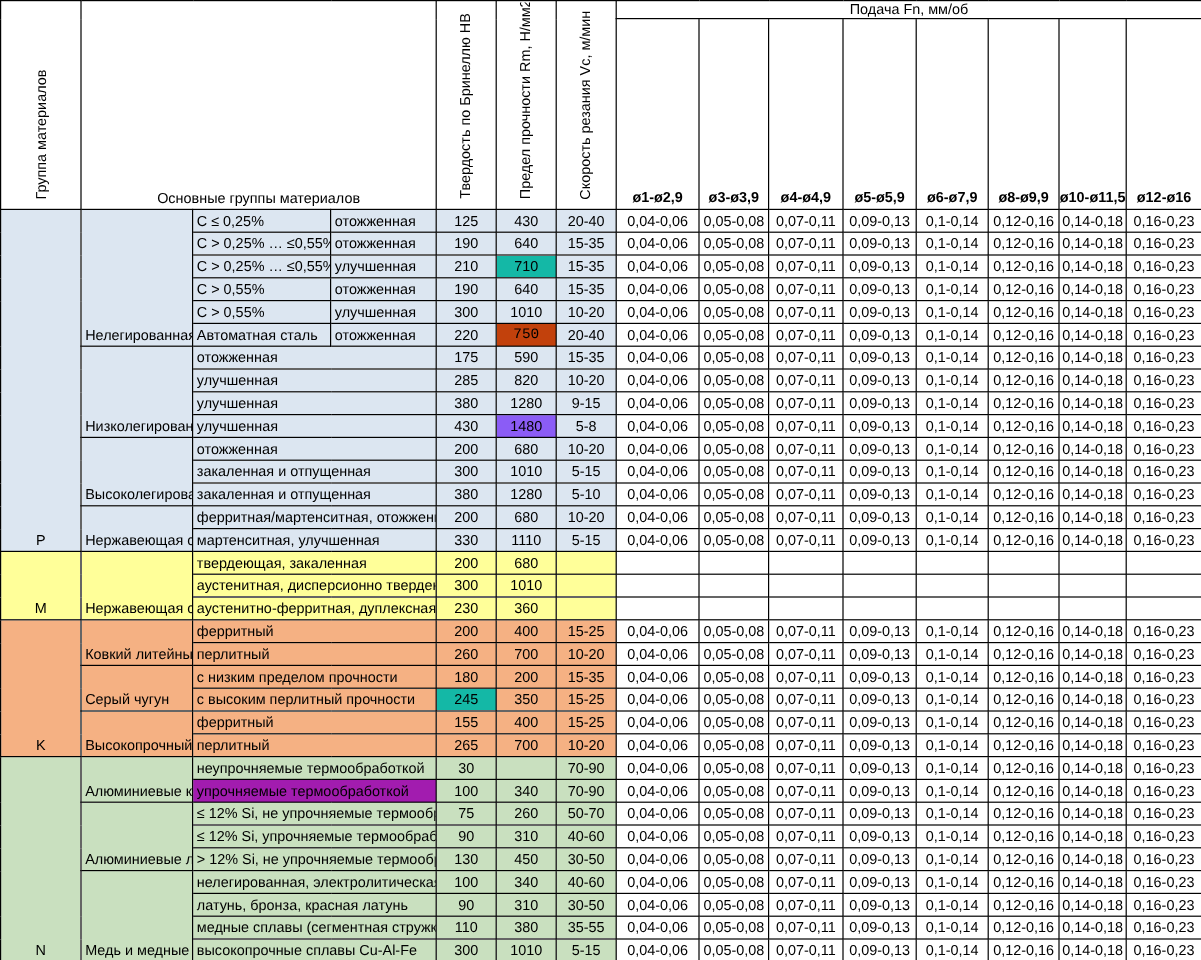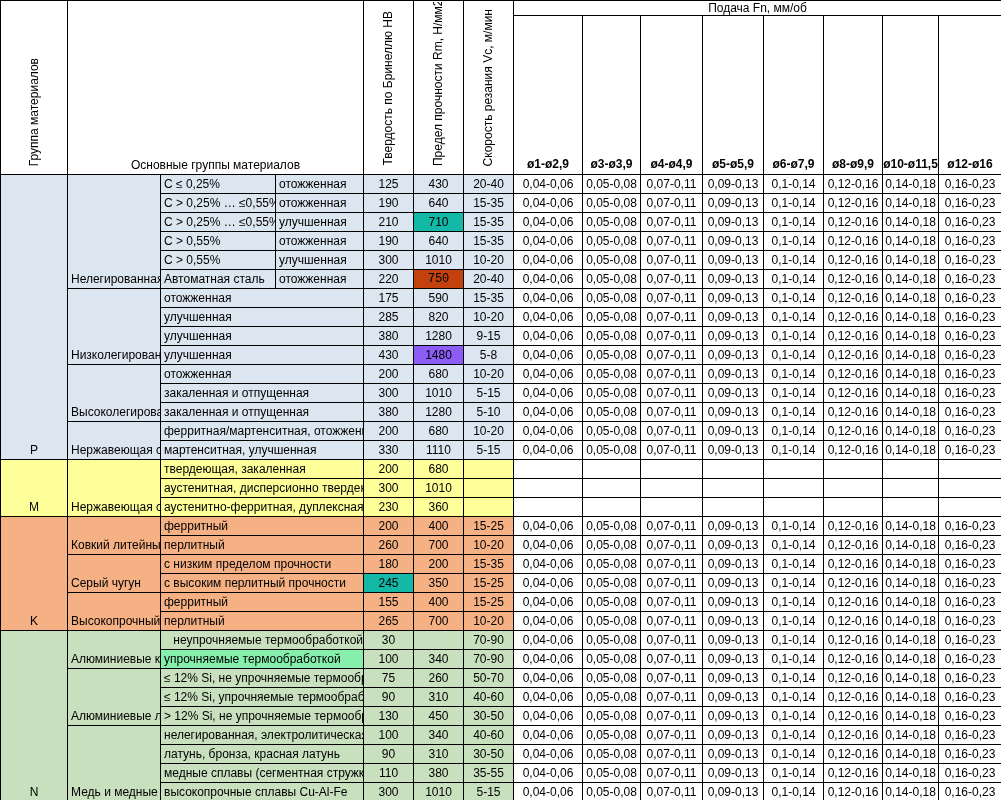--- a/index.html
+++ b/index.html
@@ -446,35 +446,35 @@
         <td class="num">0,07-0,11</td>
         <td class="num">0,09-0,13</td>
         <td class="num">0,1-0,14</td>
         <td class="num">0,12-0,16</td>
         <td class="num">0,14-0,18</td>
         <td class="num">0,16-0,23</td>
       </tr>
       <tr>
         <td class="letter" rowspan="9" style="background-color: rgb(201, 224, 191);">N</td>
         <td class="name" rowspan="2" style="background-color: rgb(201, 224, 191);">Алюминиевые кованые сплавы</td>
-        <td class="txt" colspan="2" style="background-color: rgb(201, 224, 191); text-align: right;">неупрочняемые термообработкой</td>
+        <td class="txt" colspan="2" style="background-color: rgb(201, 224, 191);">неупрочняемые термообработкой</td>
         <td class="num" style="background-color: rgb(201, 224, 191);">30</td>
         <td class="num" style="background-color: rgb(201, 224, 191);"></td>
         <td class="num" style="background-color: rgb(201, 224, 191);">70-90</td>
         <td class="num">0,04-0,06</td>
         <td class="num">0,05-0,08</td>
         <td class="num">0,07-0,11</td>
         <td class="num">0,09-0,13</td>
         <td class="num">0,1-0,14</td>
         <td class="num">0,12-0,16</td>
         <td class="num">0,14-0,18</td>
         <td class="num">0,16-0,23</td>
       </tr>
       <tr>
-        <td class="txt" colspan="2" style="background-color: #86efac;">упрочняемые термообработкой</td>
+        <td class="txt" colspan="2" style="background-color: #a21caf;">упрочняемые термообработкой</td>
         <td class="num" style="background-color: rgb(201, 224, 191);">100</td>
         <td class="num" style="background-color: rgb(201, 224, 191);">340</td>
         <td class="num" style="background-color: rgb(201, 224, 191);">70-90</td>
         <td class="num">0,04-0,06</td>
         <td class="num">0,05-0,08</td>
         <td class="num">0,07-0,11</td>
         <td class="num">0,09-0,13</td>
         <td class="num">0,1-0,14</td>
         <td class="num">0,12-0,16</td>
         <td class="num">0,14-0,18</td>

